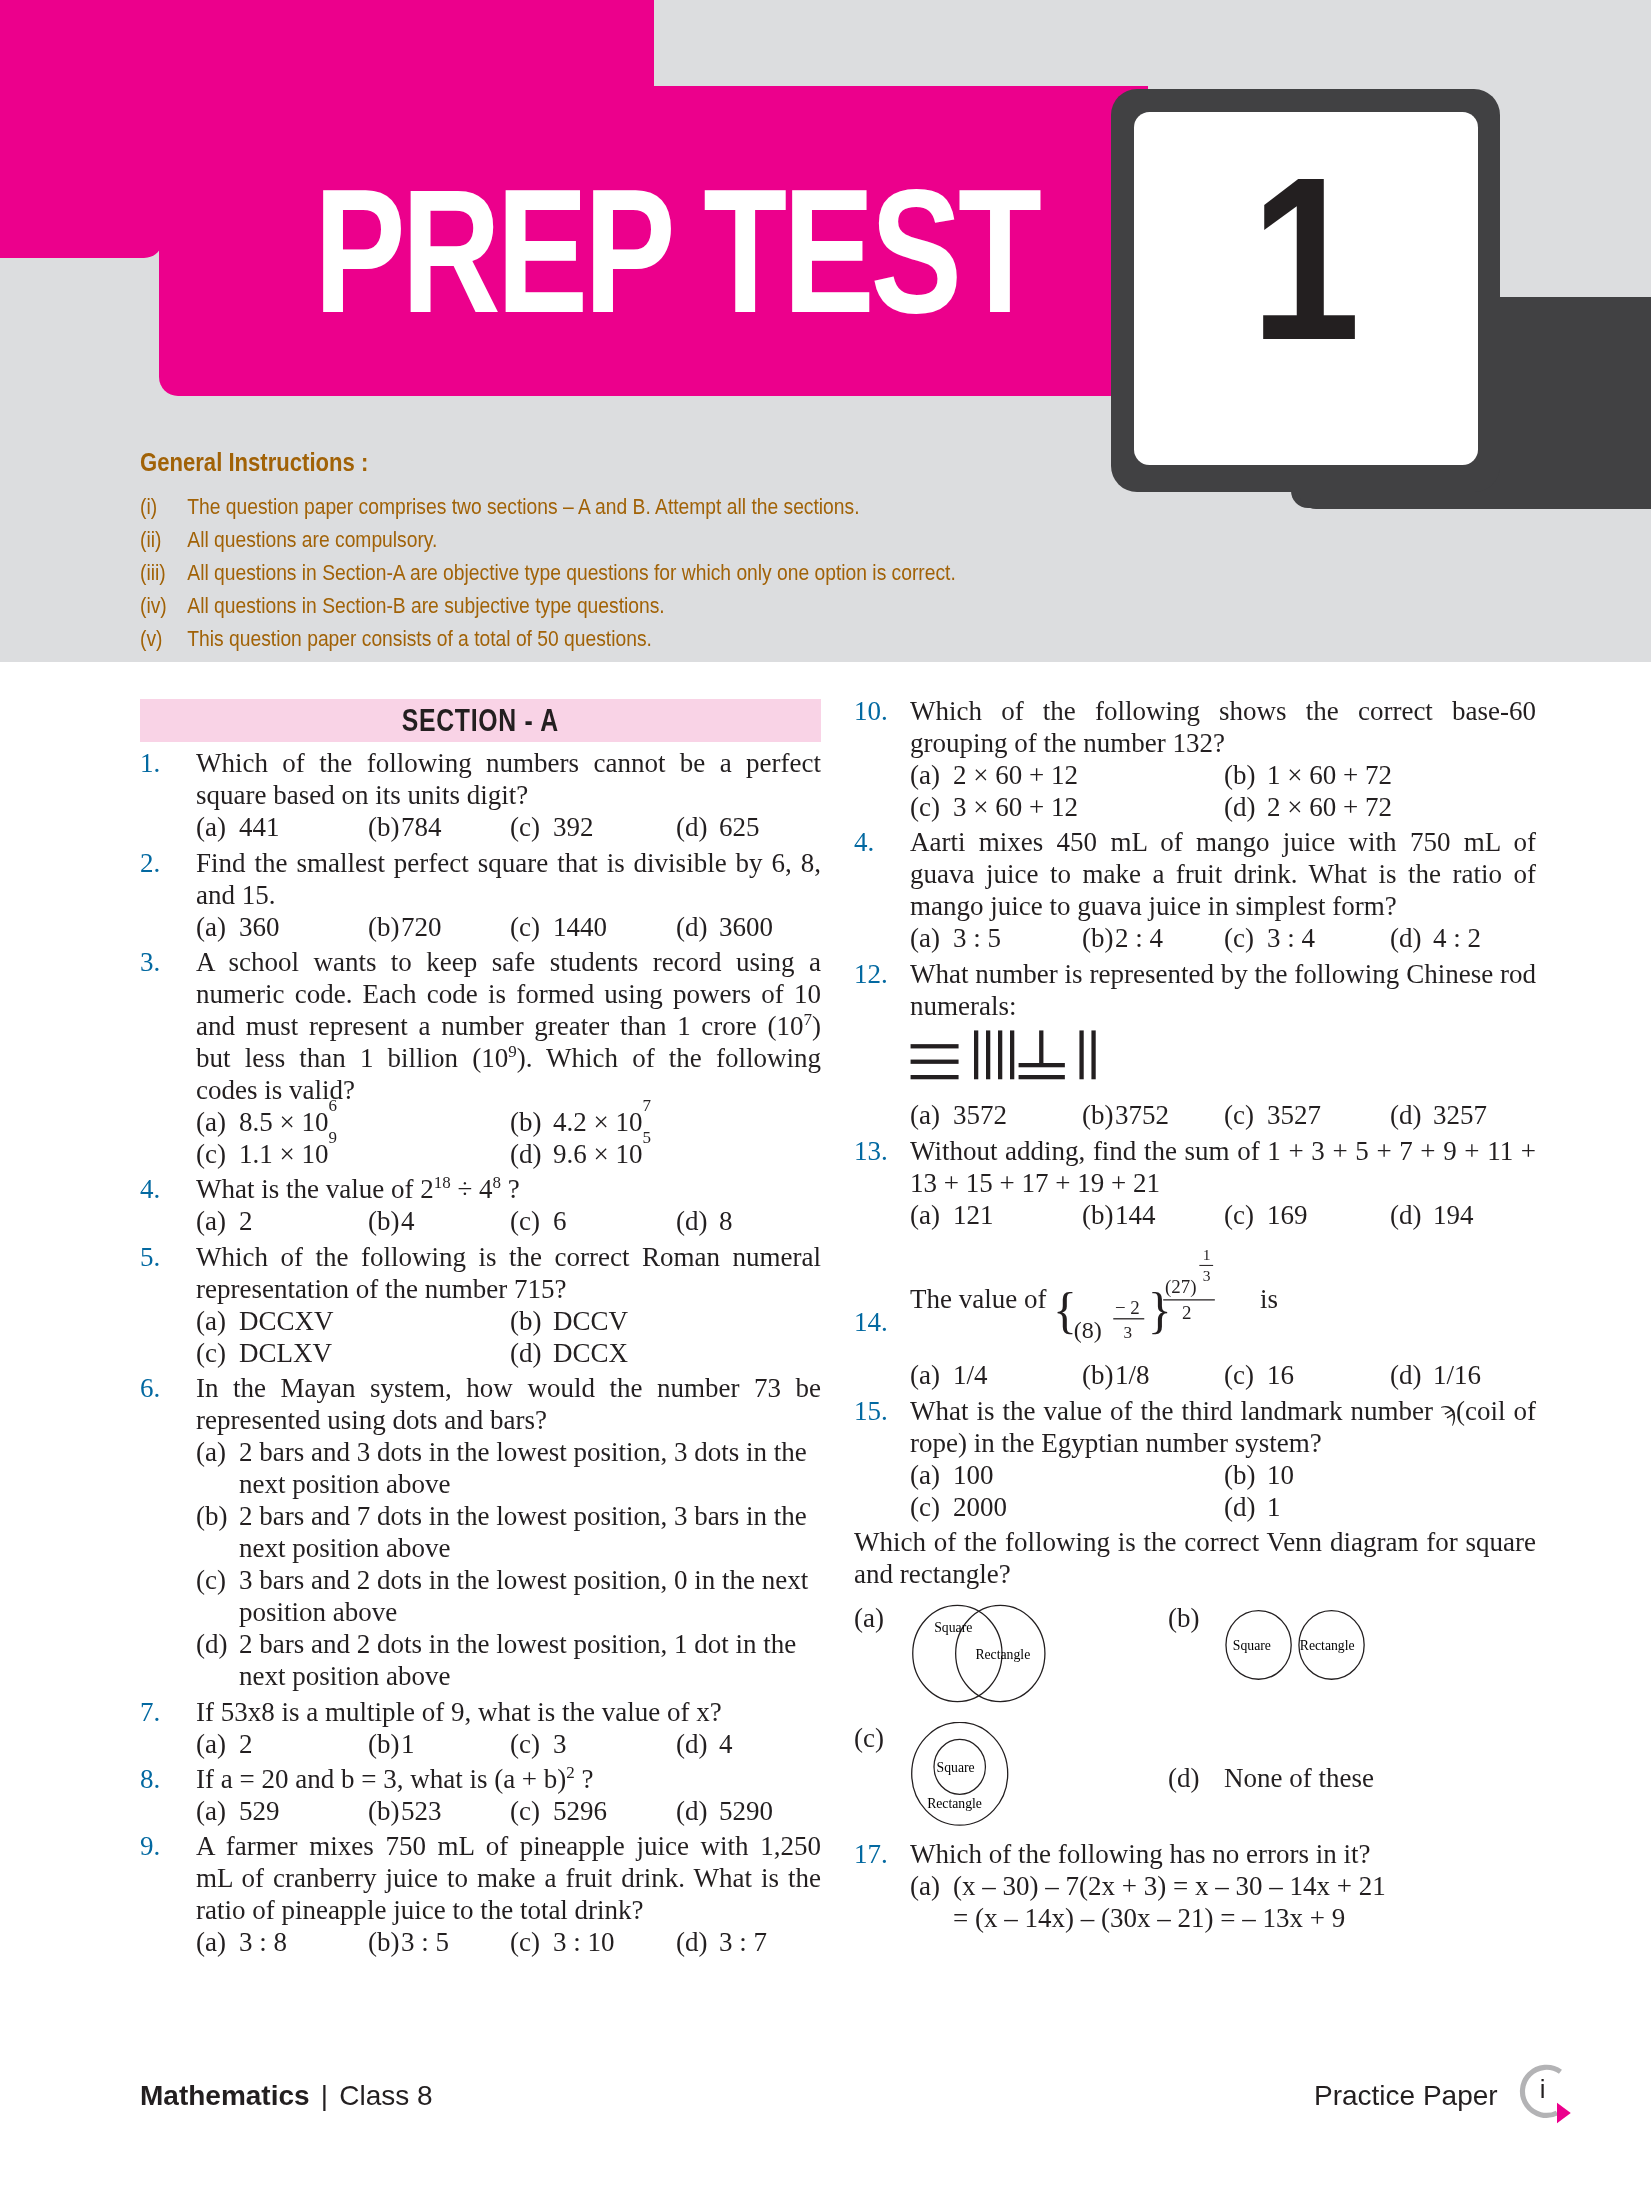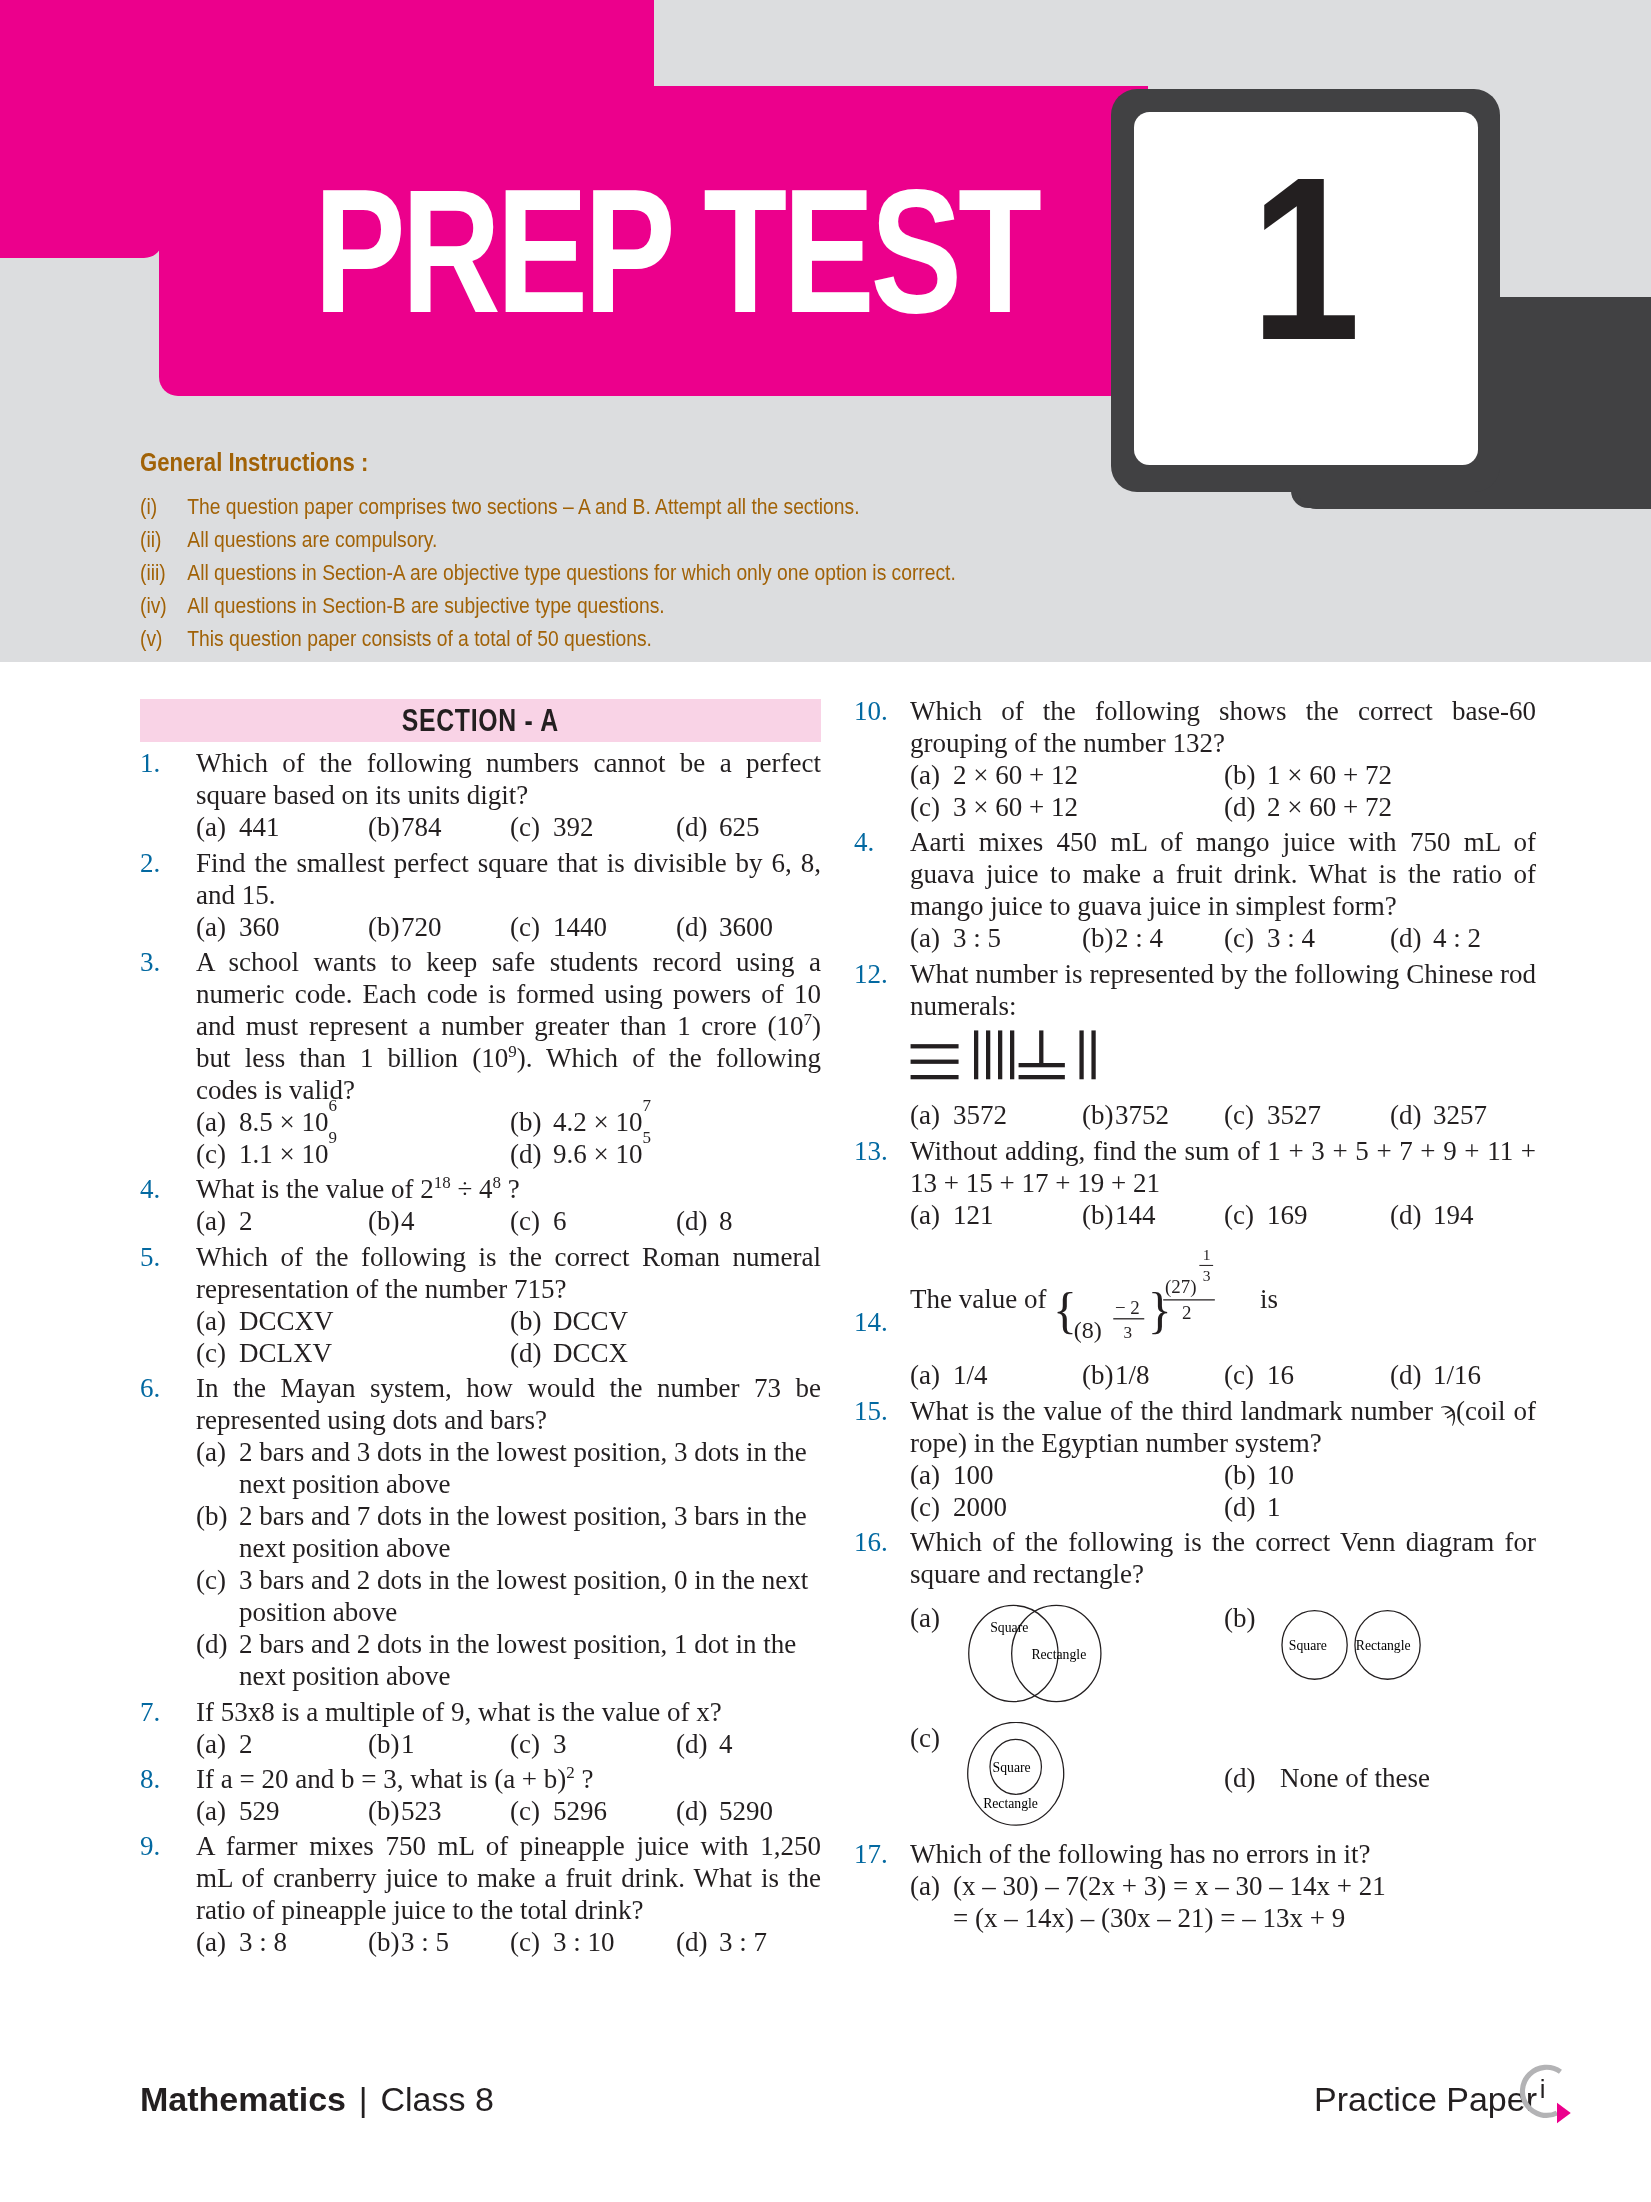--- a/index.html
+++ b/index.html
@@ -35,21 +35,21 @@
   .o{display:flex;white-space:nowrap;}
   .o .l{width:43px;flex:none;}
   .ol{display:flex;}
   .ol .l{width:43px;flex:none;}
   sup{font-size:17px;line-height:0;vertical-align:super;}
   .rod{height:60px;margin:5.2px 0 5.2px 0;}
   .venn{display:grid;grid-template-columns:314px auto;margin-top:12px;}
   .vcell{display:flex;align-items:flex-start;height:120px;}
   .vcell .l{width:56px;flex:none;}
   .frac{display:flex;align-items:center;height:103px;margin:8.6px 0;}
-  .footer{position:absolute;top:2080px;font-family:"Liberation Sans",sans-serif;font-size:34px;color:#231f20;}
+  .footer{position:absolute;top:2080px;font-family:"Liberation Sans",sans-serif;font-size:28px;color:#231f20;}
   .fl{left:140px;}
   .fr{left:1314px;}
   .pgc{position:absolute;left:1519px;top:2058px;width:52px;height:67px;}
 </style>
 </head>
 <body>
 
 <div class="hdr">
   <div class="pink-top"></div>
   <div class="pink-left"></div>
@@ -500,21 +500,20 @@
           </div>
         <div class="o">
             <span class="l">(d)</span>
             <span>1</span>
           </div>
       </div>
     </div>
   </div>
 
   <div class="q">
-    <span class="qn">16.</span>
     <div class="qb">
       <div class="qt">Which of the following is the correct Venn diagram for square and rectangle?</div>
       <div class="venn">
         <div class="vcell">
           <span class="l">(a)</span>
           <svg width="172" height="103" viewBox="0 0 200 120" style="font-size:31px">
             <ellipse cx="55" cy="60" rx="52" ry="56" fill="none" stroke="#231f20" stroke-width="1.5"></ellipse>
             <ellipse cx="105" cy="60" rx="52" ry="56" fill="none" stroke="#231f20" stroke-width="1.5"></ellipse>
             <text x="28" y="35" font-size="16" font-family="Liberation Serif, serif">Square</text>
             <text x="76" y="66" font-size="16" font-family="Liberation Serif, serif">Rectangle</text>

